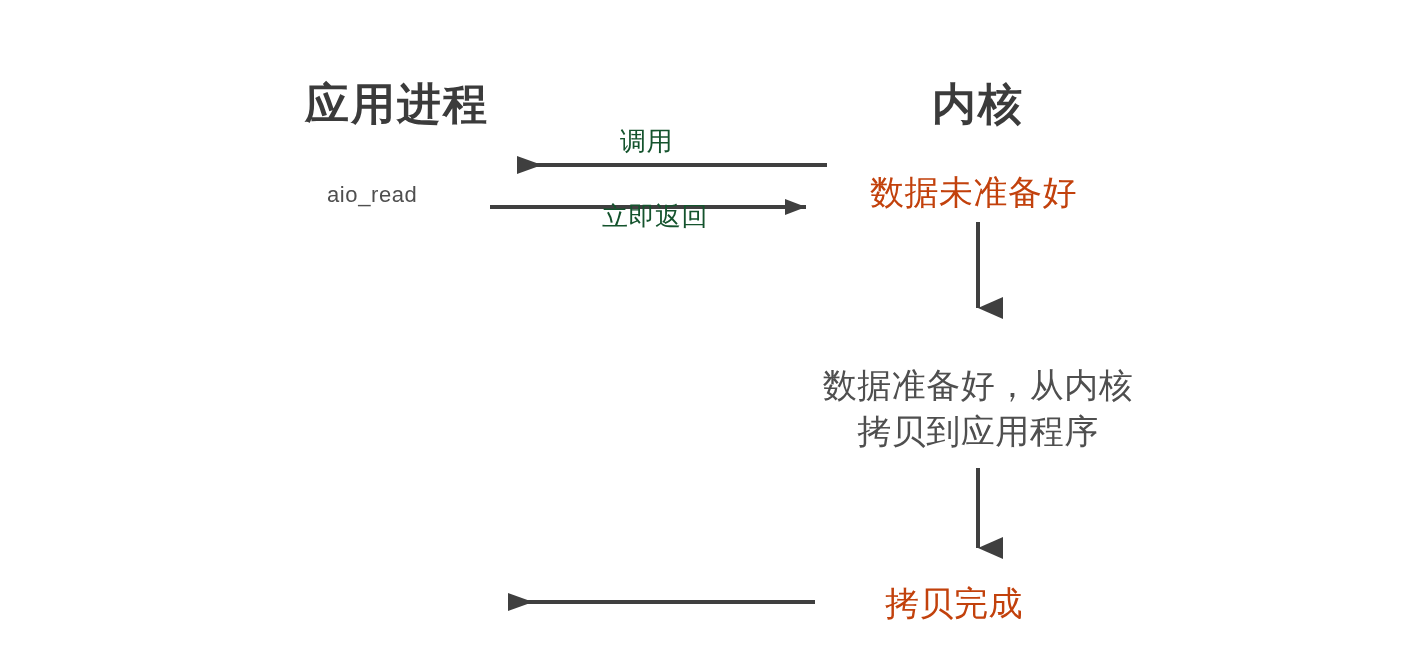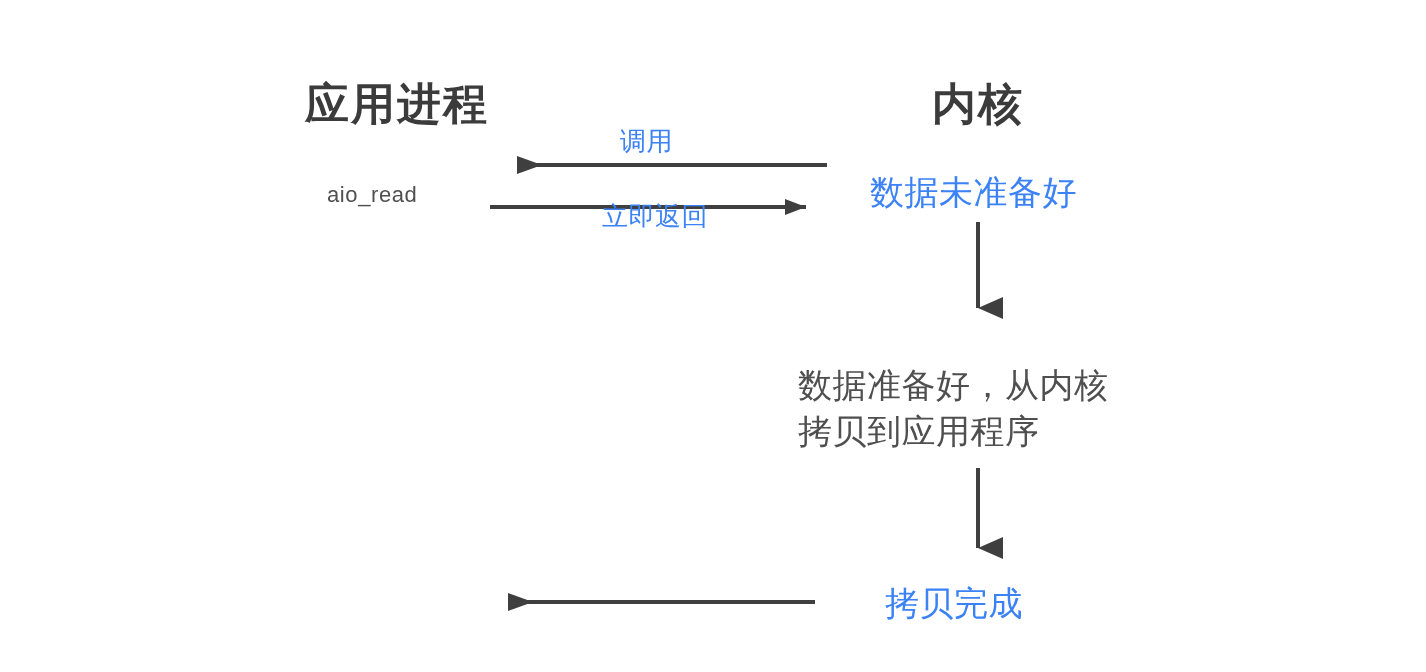--- a/index.html
+++ b/index.html
@@ -25,30 +25,31 @@
     letter-spacing: 0.5px;
   }
   .heading {
     font-weight: bold;
     font-size: 44px;
     color: #3b3b3b;
     letter-spacing: 2px;
   }
   .node {
     font-size: 34px;
-    color: #3b82f6;
+    color: #c2410c;
   }
   .node-2line {
     font-size: 34px;
     color: #4f4f4f;
+    text-align: center;
     line-height: 1.35;
   }
   .edgelbl {
     font-size: 26px;
-    color: #3b82f6;
+    color: #14532d;
   }
   .mono-ish {
     font-size: 22px;
     color: #4f4f4f;
     letter-spacing: 0.6px;
   }
   svg.arrows {
     position: absolute;
     left: 0;
     top: 0;

